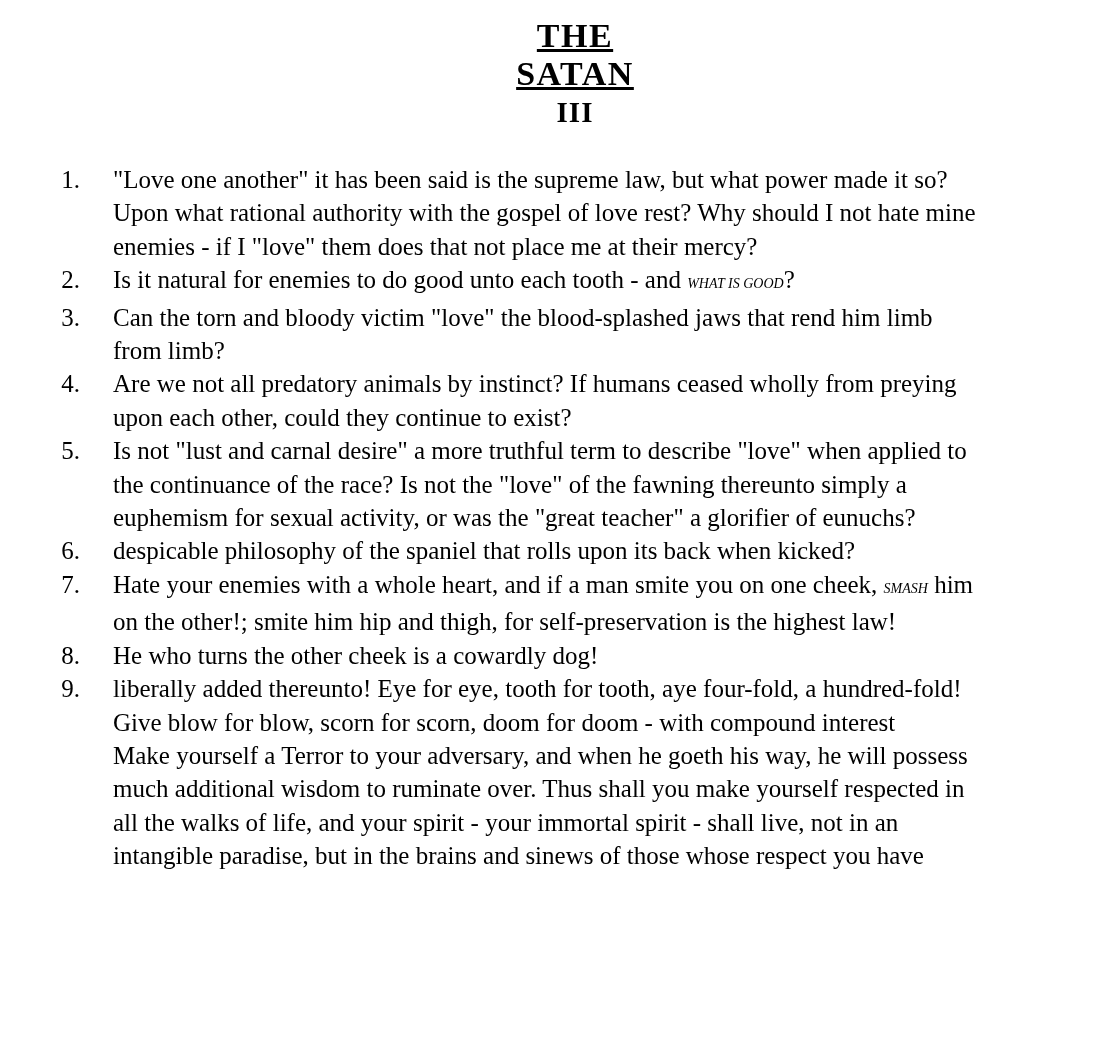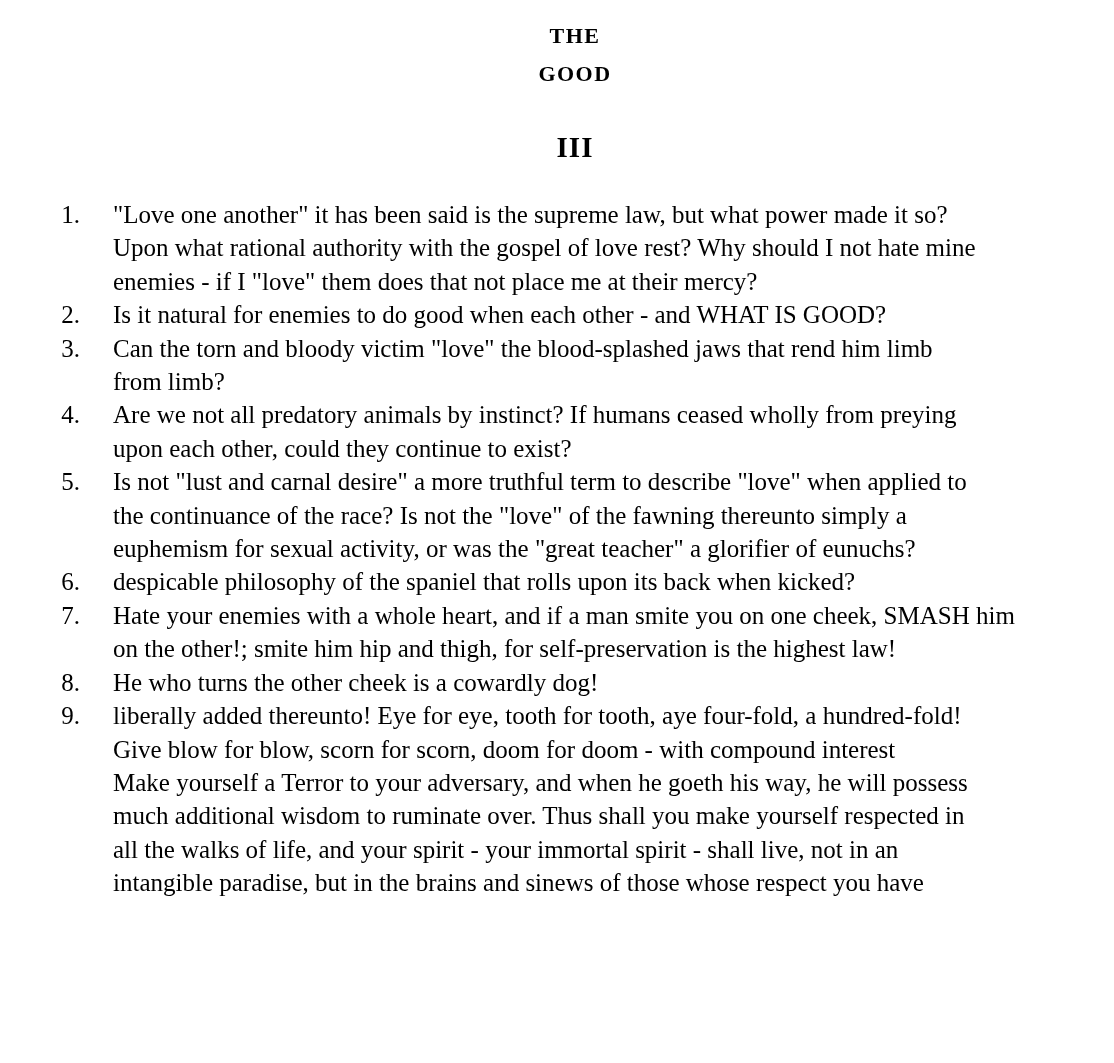--- a/index.html
+++ b/index.html
@@ -16,26 +16,26 @@
     font-family: "Liberation Serif", "DejaVu Serif", serif;
     box-sizing: border-box;
     padding-left: 40px;
     padding-right: 4px;
     overflow: hidden;
   }
   .title-block {
     margin-top: 17px;
     text-align: center;
     font-weight: bold;
-    font-size: 22px;
+    font-size: 34px;
     line-height: 38px;
     letter-spacing: 1.5px;
+    text-decoration: underline;
   }
   .chapter-heading {
-    margin-top: 35px;
     text-align: center;
     font-weight: bold;
     font-size: 29px;
     line-height: 38px;
     letter-spacing: 1px;
   }
   .verse-list {
     margin-top: 32px;
   }
   .verse {
@@ -51,47 +51,48 @@
   }
   .verse-text {
     margin-left: 33px;
     font-size: 25px;
     line-height: 33.4px;
   }
   .vline {
     white-space: pre;
   }
   .seg-sc {
-    font-size: 25px;
+    font-size: 14px;
+    font-style: italic;
   }
   .seg-i {
   }
 </style>
 </head>
 <body>
 
 <div class="page">
   <div class="title-block">
     <div>THE</div>
-    <div>GOOD</div>
+    <div>SATAN</div>
   </div>
   <div class="chapter-heading">III</div>
   <div class="verse-list">
       <div class="verse">
         <div class="verse-num">1.</div>
         <div class="verse-text">
           <div class="vline"><span>"Love one another" it has been said is the supreme law, but what power made it so?</span></div>
           <div class="vline"><span>Upon what rational authority with the gospel of love rest? Why should I not hate mine</span></div>
           <div class="vline"><span>enemies - if I "love" them does that not place me at their mercy?</span></div>
         </div>
       </div>
       <div class="verse">
         <div class="verse-num">2.</div>
         <div class="verse-text">
-          <div class="vline"><span>Is it natural for enemies to do good when each other - and </span><span class="seg-sc">WHAT IS GOOD</span><span>?</span></div>
+          <div class="vline"><span>Is it natural for enemies to do good unto each tooth - and </span><span class="seg-sc">WHAT IS GOOD</span><span>?</span></div>
         </div>
       </div>
       <div class="verse">
         <div class="verse-num">3.</div>
         <div class="verse-text">
           <div class="vline"><span>Can the torn and bloody victim "love" the blood-splashed jaws that rend him limb</span></div>
           <div class="vline"><span>from limb?</span></div>
         </div>
       </div>
       <div class="verse">

